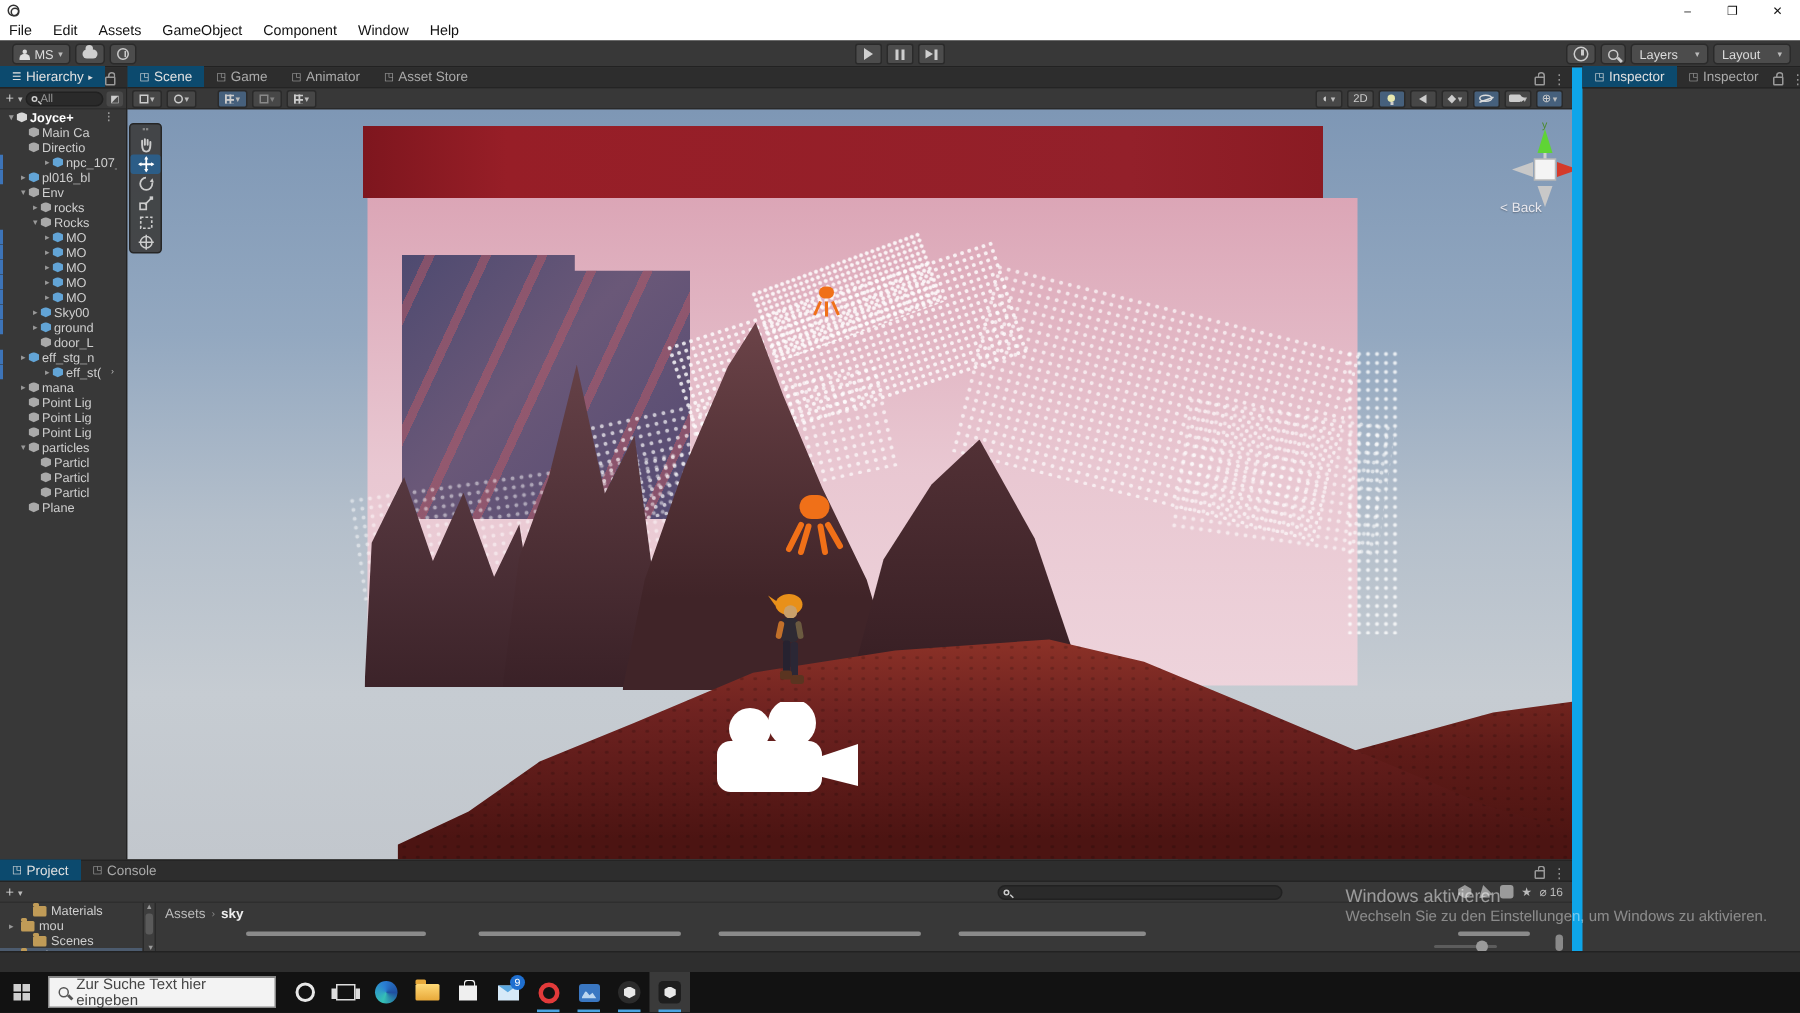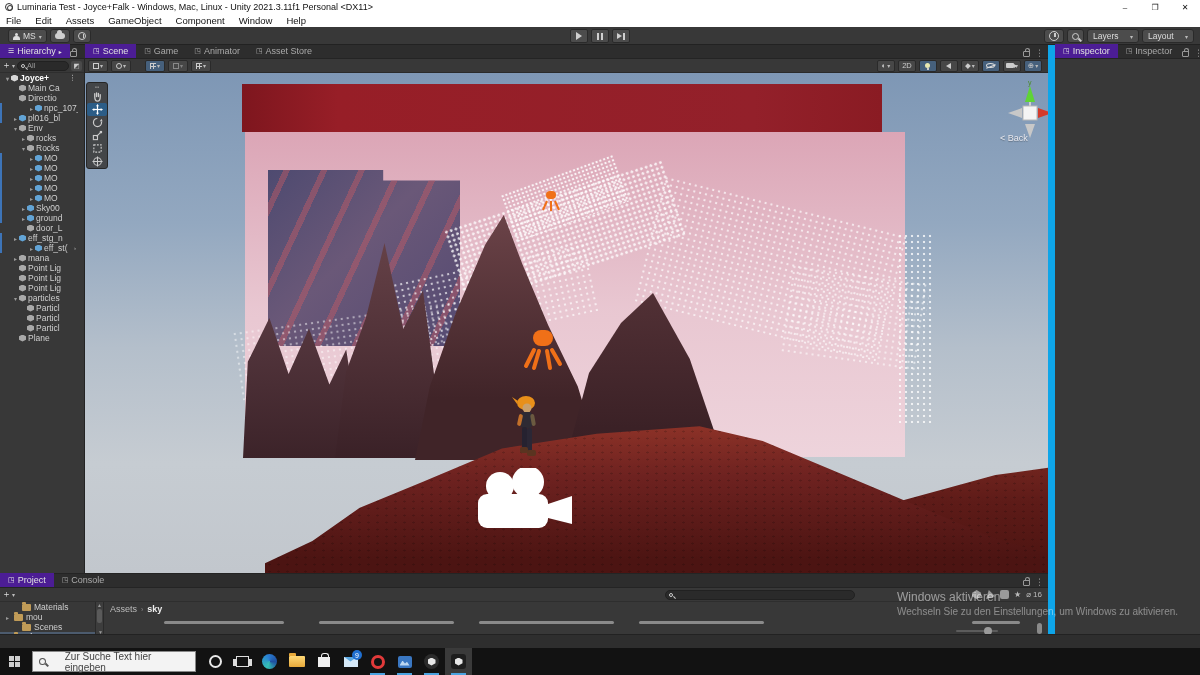--- a/index.html
+++ b/index.html
@@ -33,21 +33,21 @@
   .step { display:flex; align-items:center; gap:1px; } .step i{ width:2px; height:7px; background:#cfcfcf; }
   .tri.small{ border-left-width:5px; border-top-width:3.5px; border-bottom-width:3.5px; }
   .hist-ico { width:10px; height:10px; border:1.5px solid #ccc; border-radius:50%; position:relative; }
   .hist-ico:before{ content:""; position:absolute; left:4px; top:1px; width:1.5px; height:4px; background:#ccc; }
   .mag { width:7px; height:7px; border:1.5px solid #ccc; border-radius:50%; position:relative; }
   .mag:before { content:""; position:absolute; left:5px; top:5px; width:4px; height:1.5px; background:#ccc; transform:rotate(45deg); }
   .dd-pill { background:#4c4c4c; border:1px solid #2a2a2a; border-radius:3px; height:14px; display:flex; align-items:center; justify-content:space-between; padding:0 5px; font-size:8.5px; color:#ddd; width:52px; }
   
   .tabbar { position:absolute; height:14px; background:#2d2d2d; display:flex; align-items:flex-end; font-size:9px; color:#aaa; border-bottom:1px solid #242424; }
   .tab { height:14px; display:flex; align-items:center; gap:3px; padding:0 8px; }
-  .tab.active { background:#4c1d95; color:#e0e0e0; }
+  .tab.active { background:#0c4a6e; color:#e0e0e0; }
   .tab-extra { margin-left:auto; display:flex; align-items:center; gap:5px; padding-right:4px; color:#999; font-size:9px; }
   .dots { letter-spacing:0; font-size:9px; color:#999; }
   .lock-ico { width:7px; height:6px; border:1px solid #999; border-radius:1px; position:relative; margin-top:2px; }
   .lock-ico:before{ content:""; position:absolute; left:1px; top:-4px; width:3px; height:3px; border:1px solid #999; border-bottom:none; border-radius:3px 3px 0 0; }
   
   #hier { position:absolute; left:0; top:45px; width:85px; height:528px; background:#383838; border-right:1px solid #242424; }
   #hier .tabbar { left:0; top:0; width:85px; }
   .panel-toolrow { position:absolute; left:0; top:14px; width:100%; height:14px; display:flex; align-items:center; gap:2px; padding:0 2px; border-bottom:1px solid #2e2e2e; }
   .plus-btn { font-size:9px; color:#ddd; display:flex; align-items:center; gap:1px; }
   .searchbox { flex:1; background:#2a2a2a; border:1px solid #212121; border-radius:7px; height:10px; display:flex; align-items:center; gap:2px; padding:0 3px; font-size:7.5px; color:#999; }
@@ -150,21 +150,21 @@
   #statusbar { position:absolute; left:0; top:634px; width:1200px; height:14px; background:#2e2e2e; border-top:1px solid #222; }
   
   #watermark { position:absolute; left:897px; top:590px; z-index:50; color:rgba(255,255,255,.5); pointer-events:none; }
   #watermark .l1 { font-size:12px; }
   #watermark .l2 { font-size:10px; margin-top:2px; color:rgba(255,255,255,.42); }
   
   #taskbar { position:absolute; left:0; top:648px; width:1200px; height:27px; background:#121212; display:flex; align-items:center; z-index:60; }
   .start { width:28px; height:27px; display:flex; align-items:center; justify-content:center; }
   .winlogo { width:11px; height:11px; display:grid; grid-template-columns:5px 5px; grid-template-rows:5px 5px; gap:1px; }
   .winlogo i { background:#cfcfcf; }
-  .tsearch { width:164px; height:21px; background:#f3f3f3; border:1px solid #888; display:flex; align-items:center; gap:19px; padding:0 6px; color:#444; font-size:10px; margin-left:4px; }
+  .tsearch { width:152px; height:21px; background:#f3f3f3; border:1px solid #888; display:flex; align-items:center; gap:5px; padding:0 6px; color:#444; font-size:10px; margin-left:4px; }
   .tsearch .mag { border-color:#555; } .tsearch .mag:before{ background:#555; }
   .tb-ico { width:27px; height:27px; display:flex; align-items:center; justify-content:center; position:relative; flex:none; }
   .tb-ico.active { background:#3a3a3a; }
   .tb-ico .run { position:absolute; bottom:0; left:6px; right:6px; height:2px; background:#4aa3e0; }
   .badge { position:absolute; top:2px; right:2px; min-width:10px; height:10px; border-radius:5px; background:#1f6fd0; color:#fff; font-size:7px; display:flex; align-items:center; justify-content:center; padding:0 1px; }
   .cortana-ic { width:13px; height:13px; border:2px solid #e8e8e8; border-radius:50%; }
   .taskview-ic { width:13px; height:11px; border:1.5px solid #ddd; position:relative; background:#121212; }
   .taskview-ic:before { content:""; position:absolute; left:-4px; top:2px; width:3px; height:7px; background:#ddd; }
   .taskview-ic:after { content:""; position:absolute; right:-4px; top:2px; width:3px; height:7px; background:#ddd; }
   .edge-ic { width:15px; height:15px; border-radius:50%; background:conic-gradient(from 200deg,#35c1b5,#2a7fd4 40%,#1f4fa0 70%,#35c1b5); }
@@ -193,21 +193,20 @@
   .notif-ic { width:13px; height:11px; border:1.5px solid #ddd; border-radius:1px; position:relative; }
   .notif-badge { position:absolute; right:-5px; top:-5px; min-width:11px; height:11px; border-radius:6px; background:#1f6fd0; color:#fff; font-size:7.5px; display:flex; align-items:center; justify-content:center; padding:0 1px; }
 </style>
 </head>
 <body>
 
 <div id="app">
 
   <div class="titlebar">
     <span class="title-icon"></span>
-    <span>Luminaria Test - Joyce+Falk - Windows, Mac, Linux - Unity 2021.3.11f1 Personal &lt;DX11&gt;</span>
     <div class="win-controls">
       <span class="win-btn">–</span>
       <span class="win-btn">❐</span>
       <span class="win-btn">✕</span>
     </div>
   </div>
 
   <div class="menubar" id="menubar">
       <span class="menu-item">File</span>
       <span class="menu-item">Edit</span>

